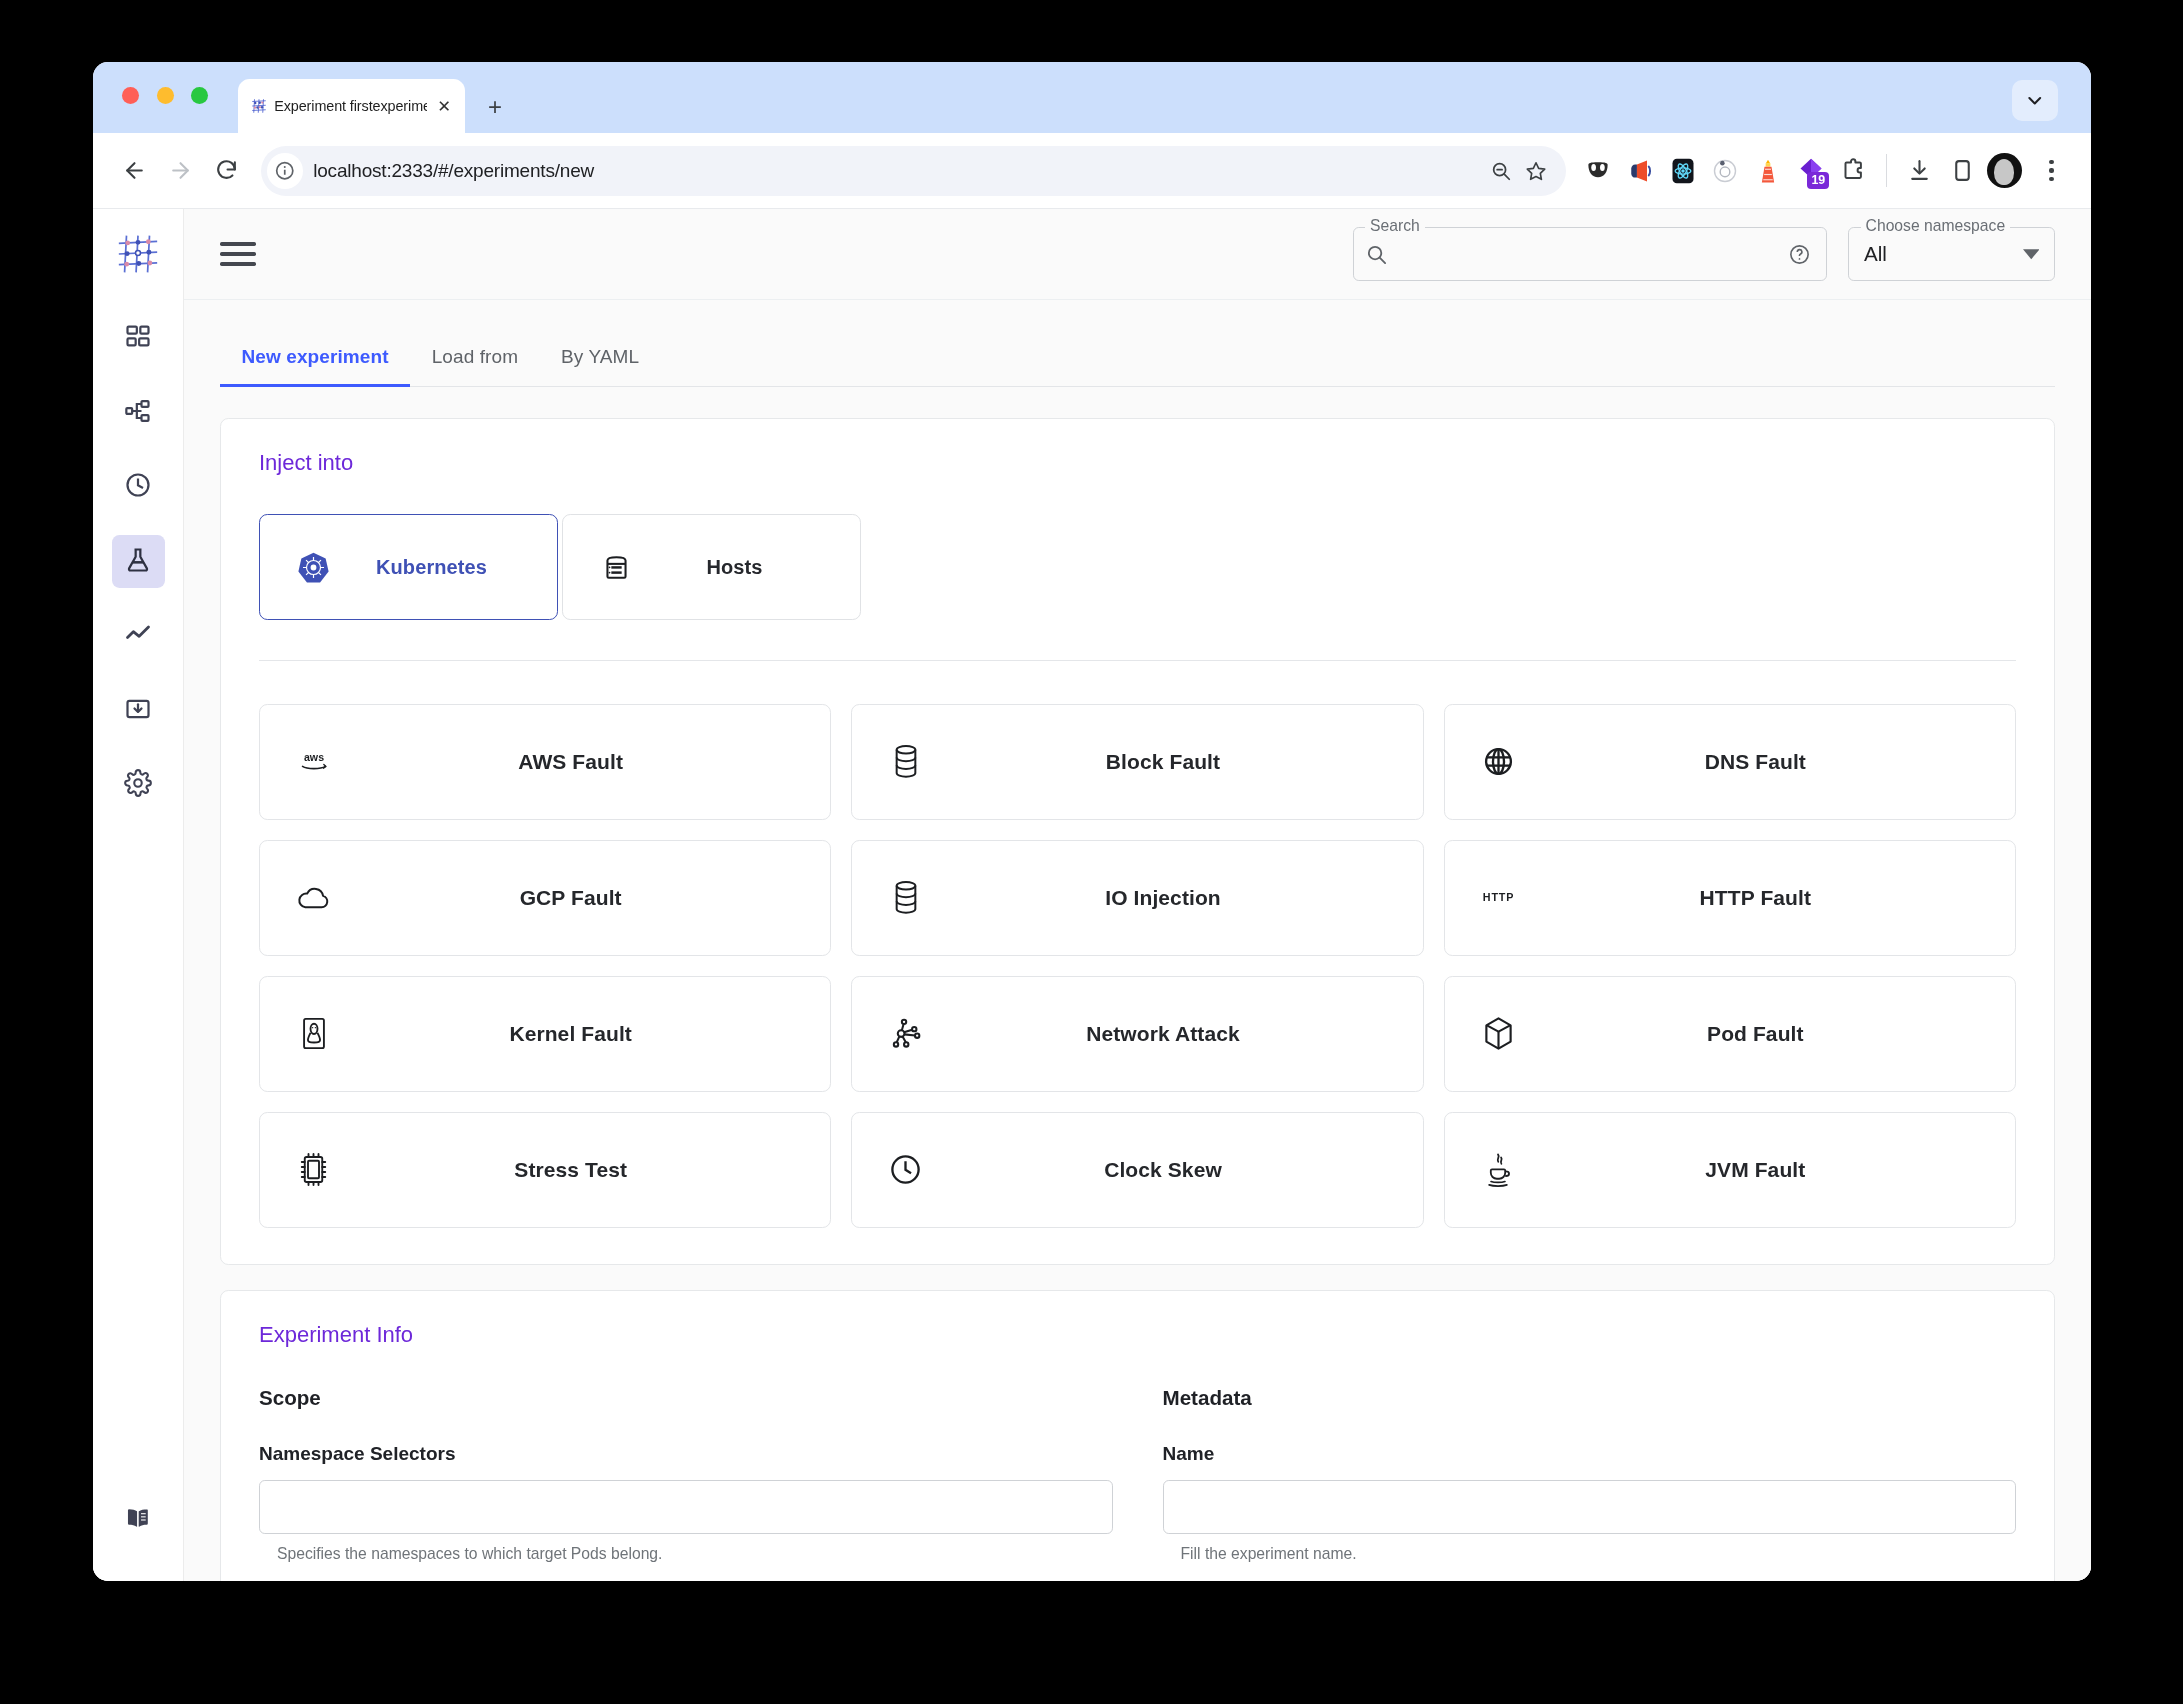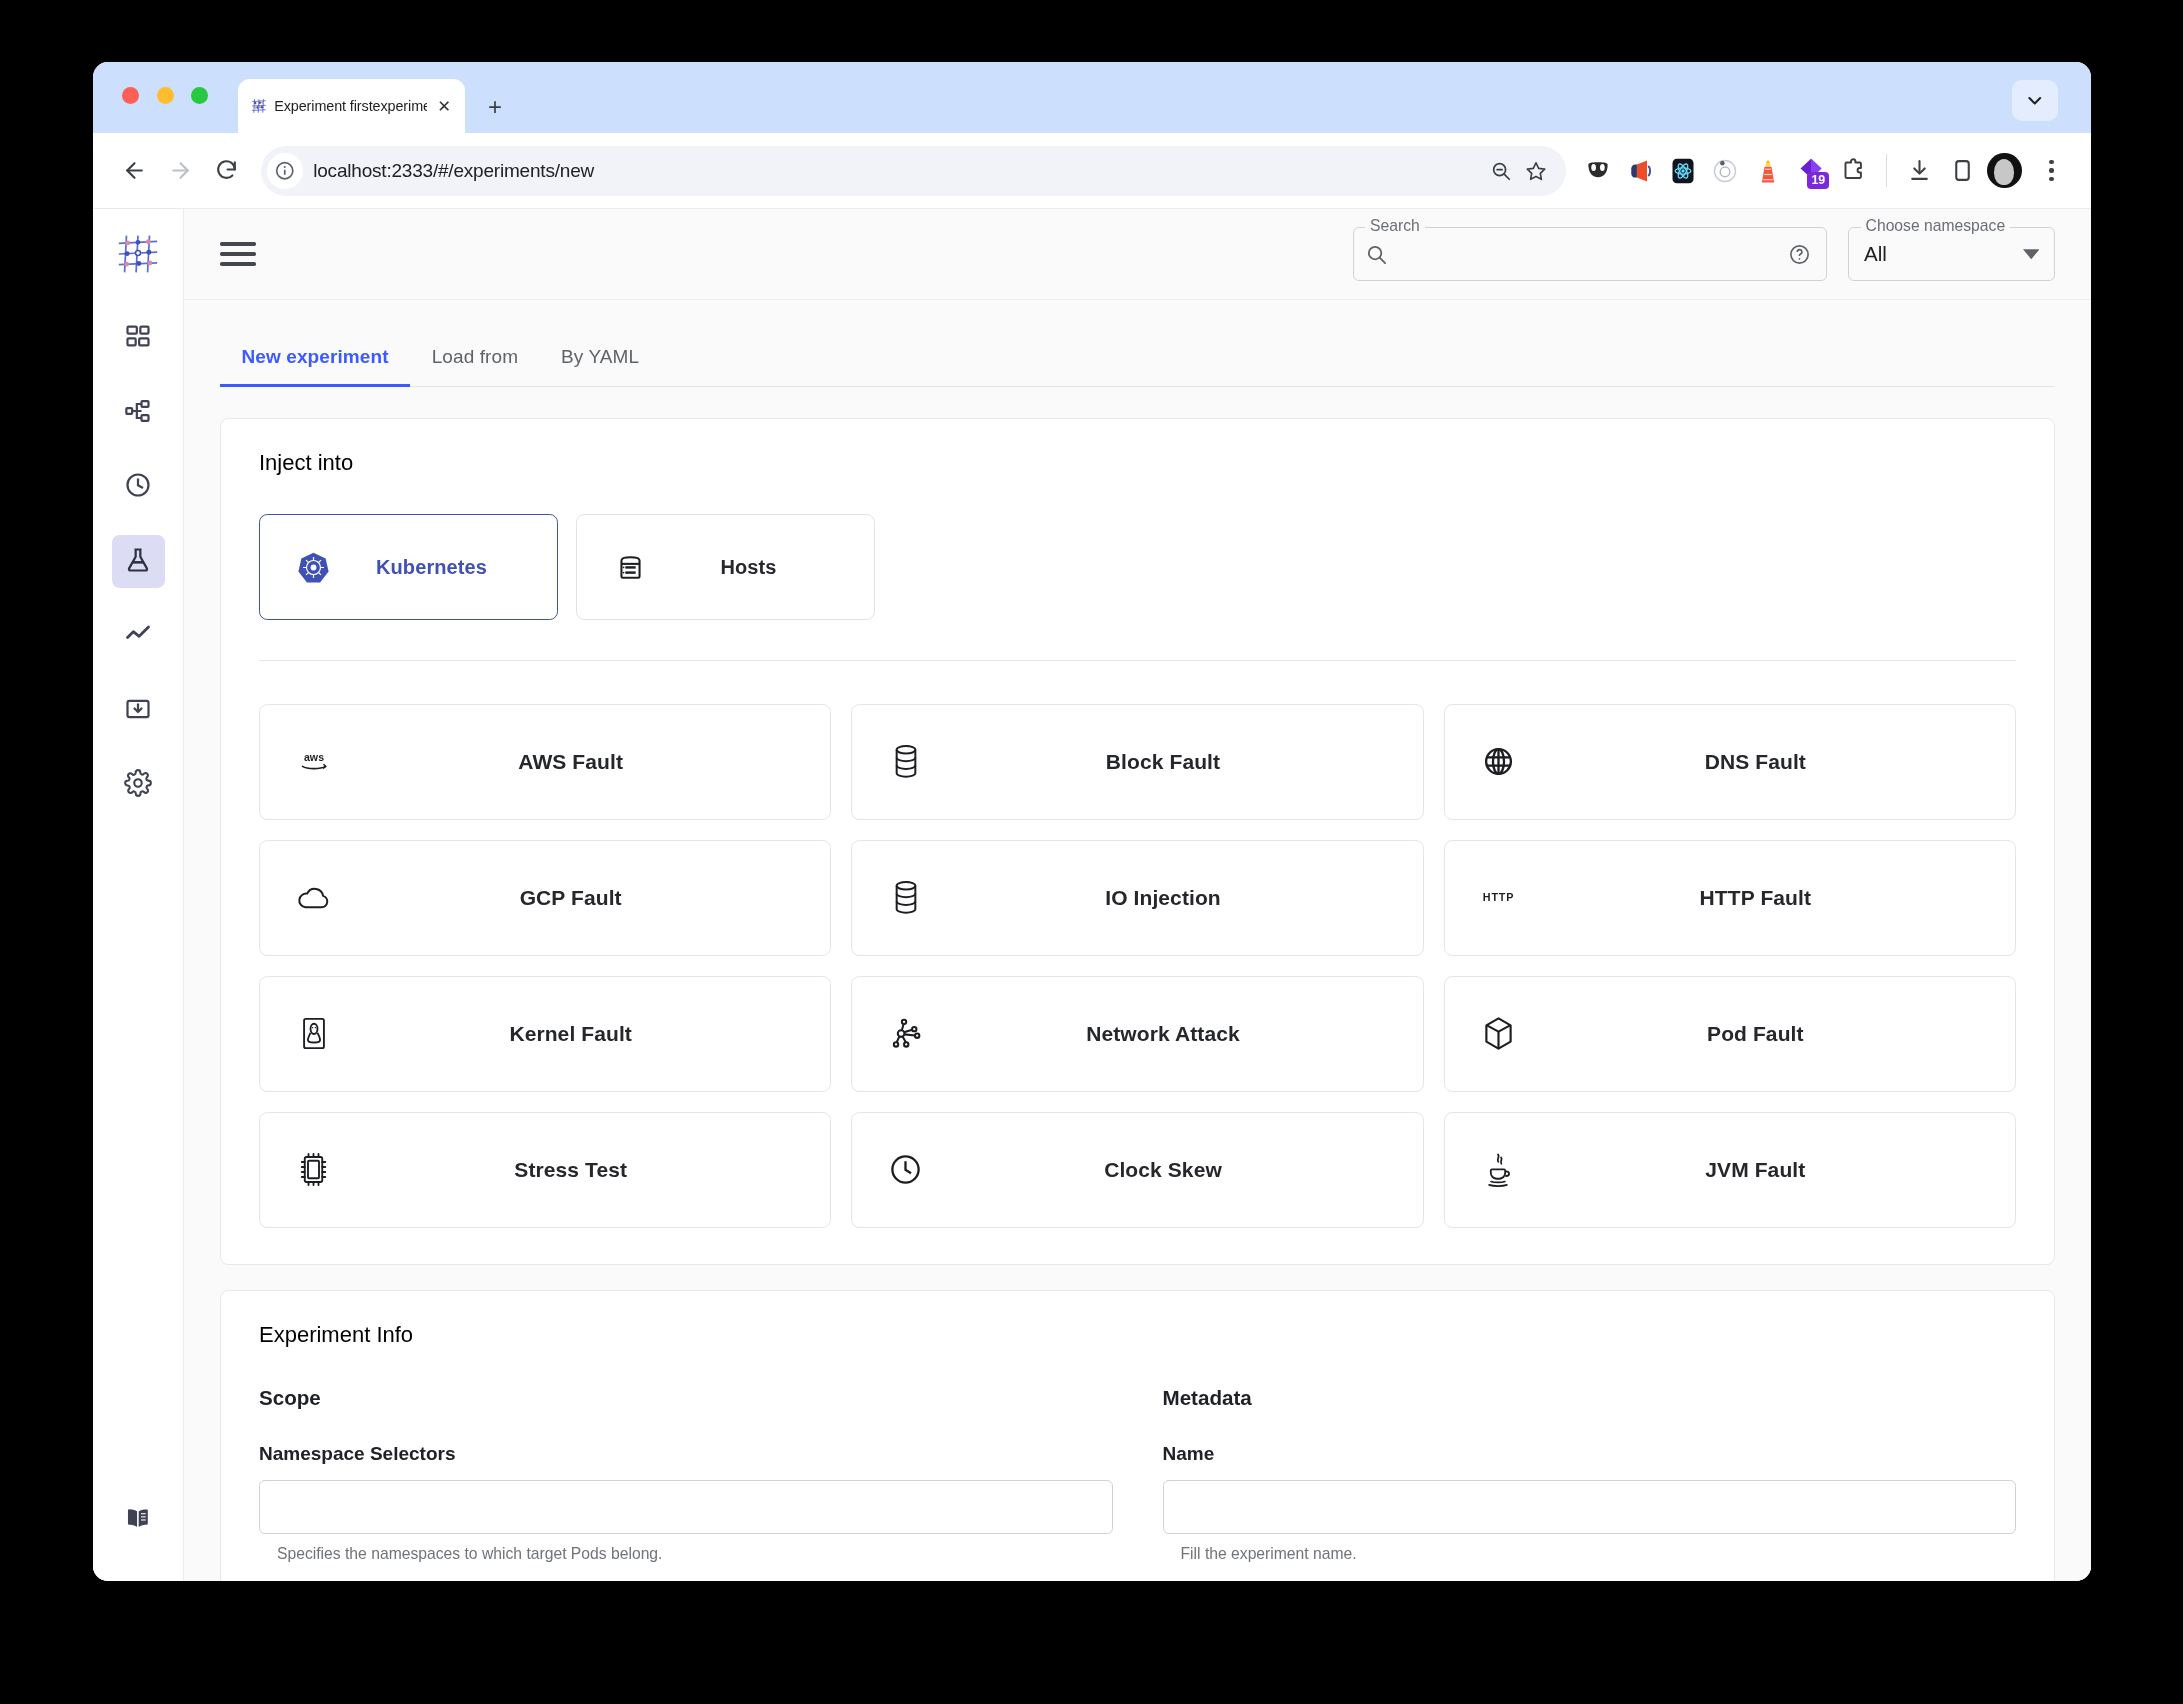--- a/index.html
+++ b/index.html
@@ -266,25 +266,25 @@
 
   
   .card {
     background: #fff;
     border: 0.8px solid #e6e8ea;
     border-radius: 8.3px;
     margin-bottom: 25px;
   }
   .card-pad { padding: 31px 38px 36px 38px; }
   .card-title {
-    font-size: 22px; color: #000000;
+    font-size: 22px; color: #6d28d9;
     margin-bottom: 38px; font-weight: 400;
   }
 
-  .target-row { display: flex; gap: 18px; margin-bottom: 40px; }
+  .target-row { display: flex; gap: 4px; margin-bottom: 40px; }
   .target-card {
     width: 299px; height: 106px;
     border: 0.8px solid #e0e2e5;
     border-radius: 8.3px;
     display: flex; align-items: center;
     padding: 0 30px;
     cursor: pointer;
     background: #fff;
   }
   .target-card.selected { border-color: #3f51b5; }

